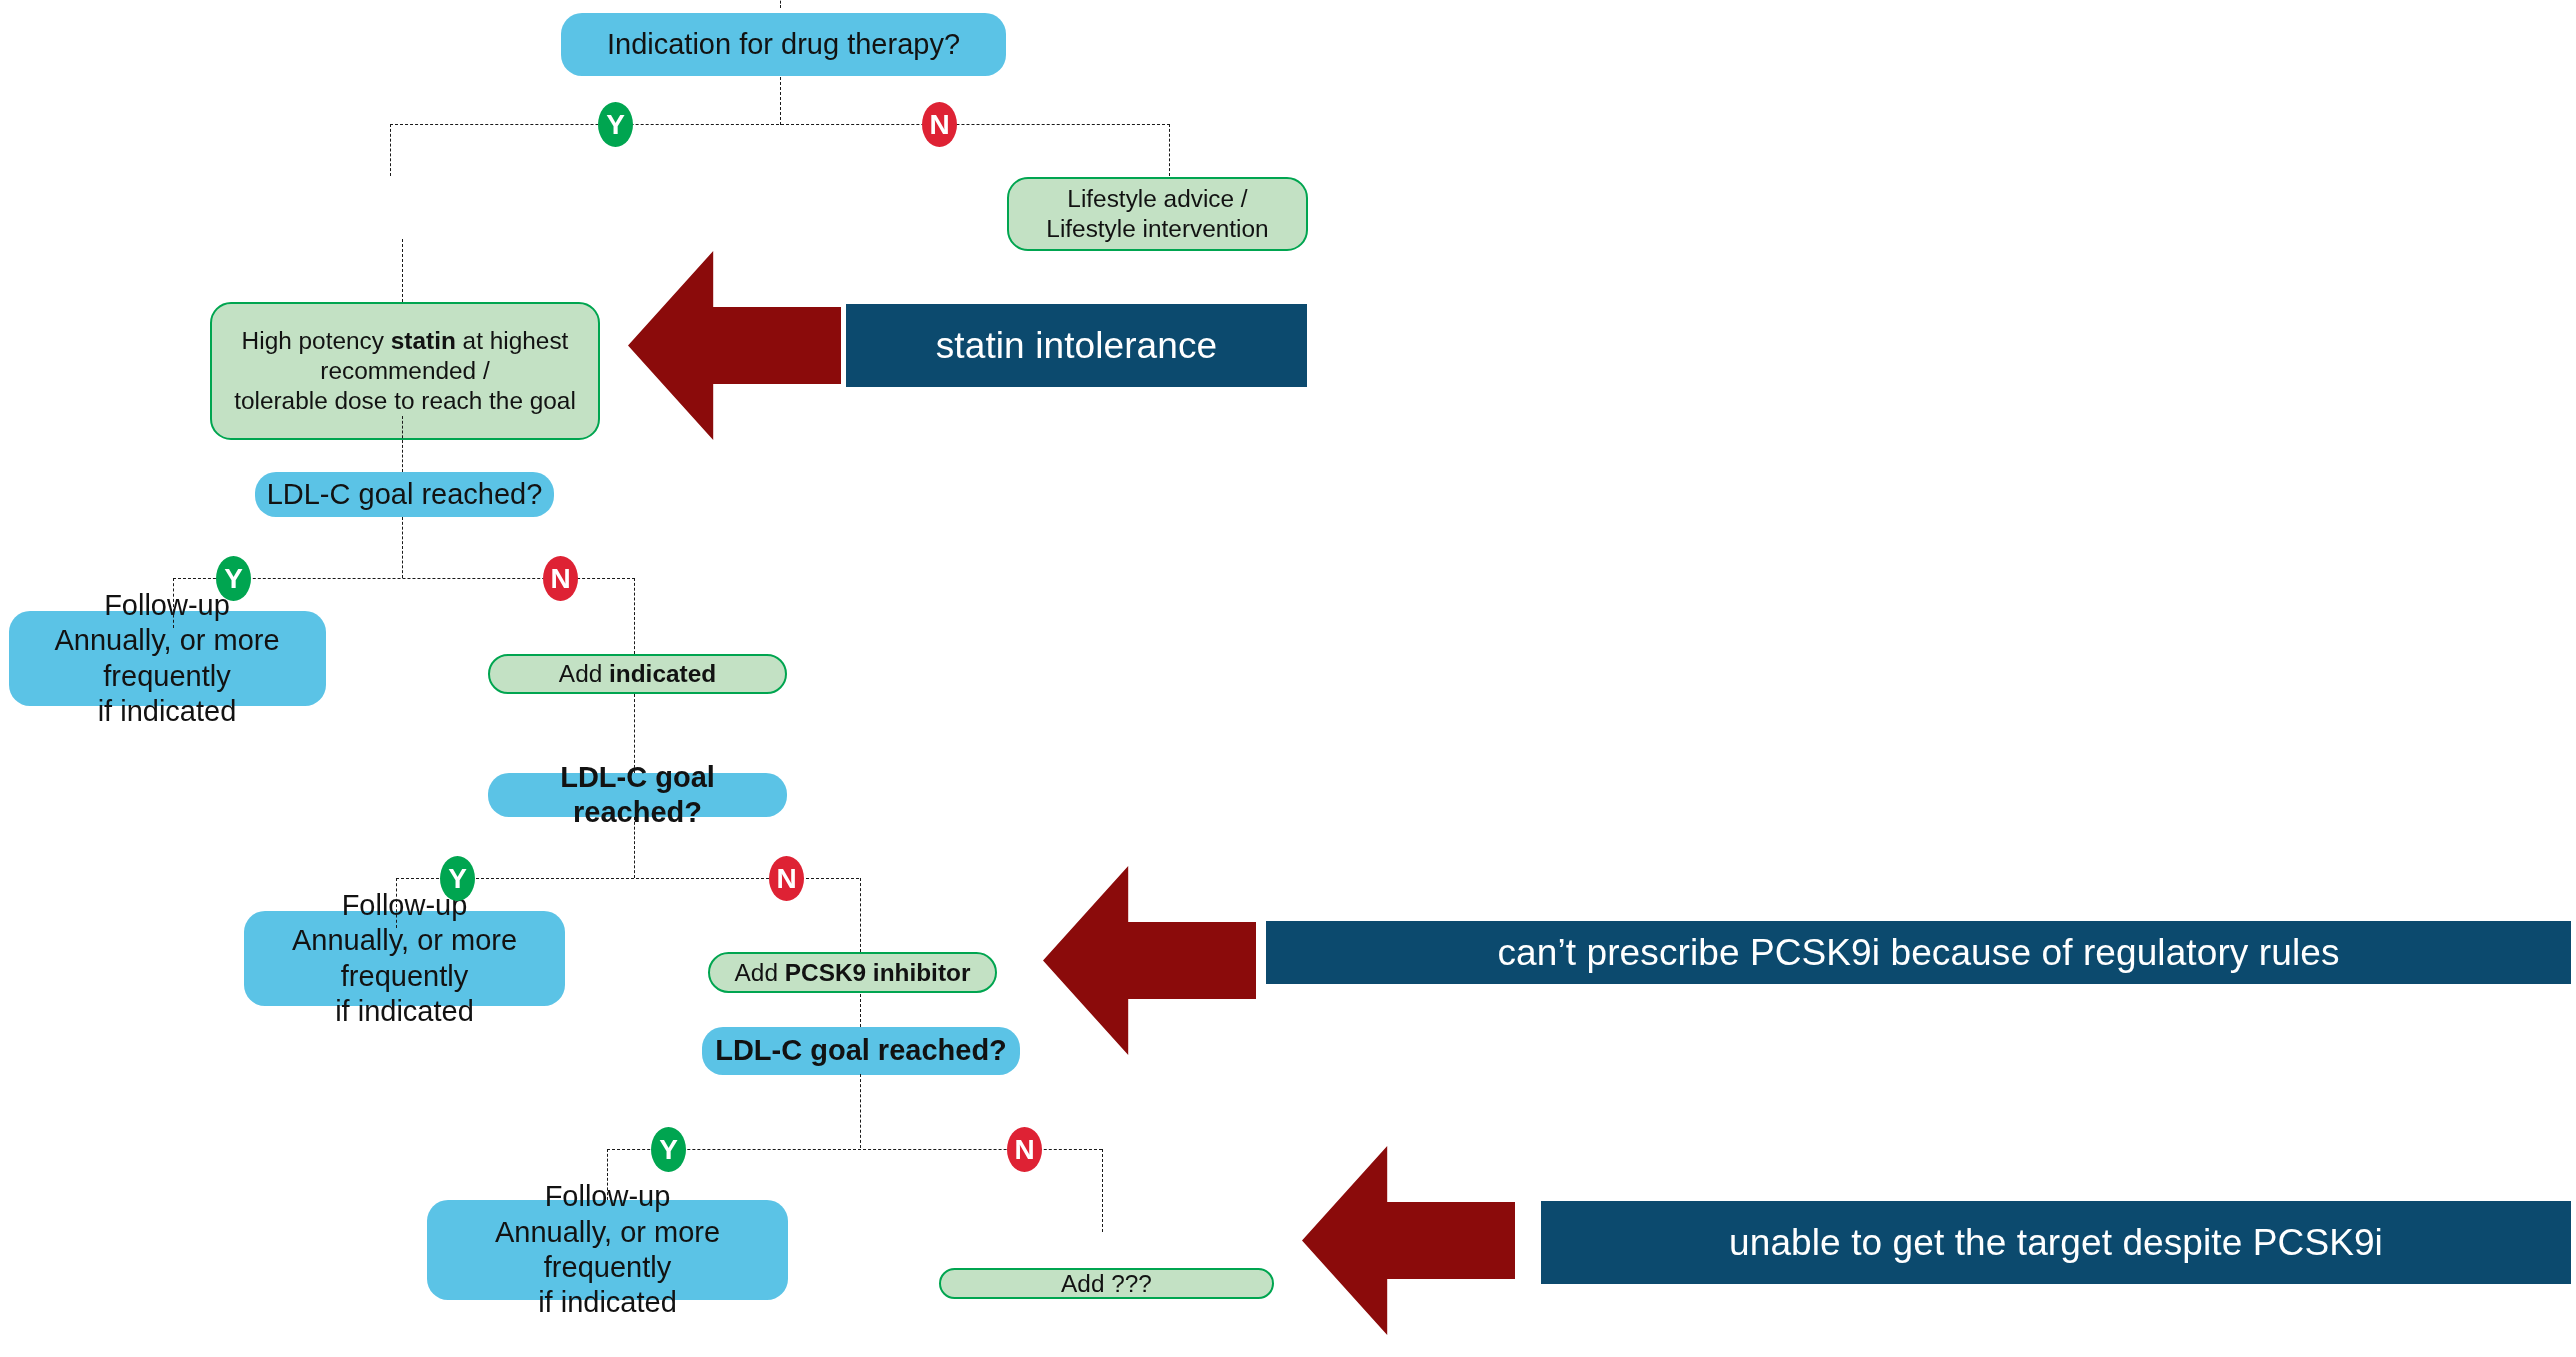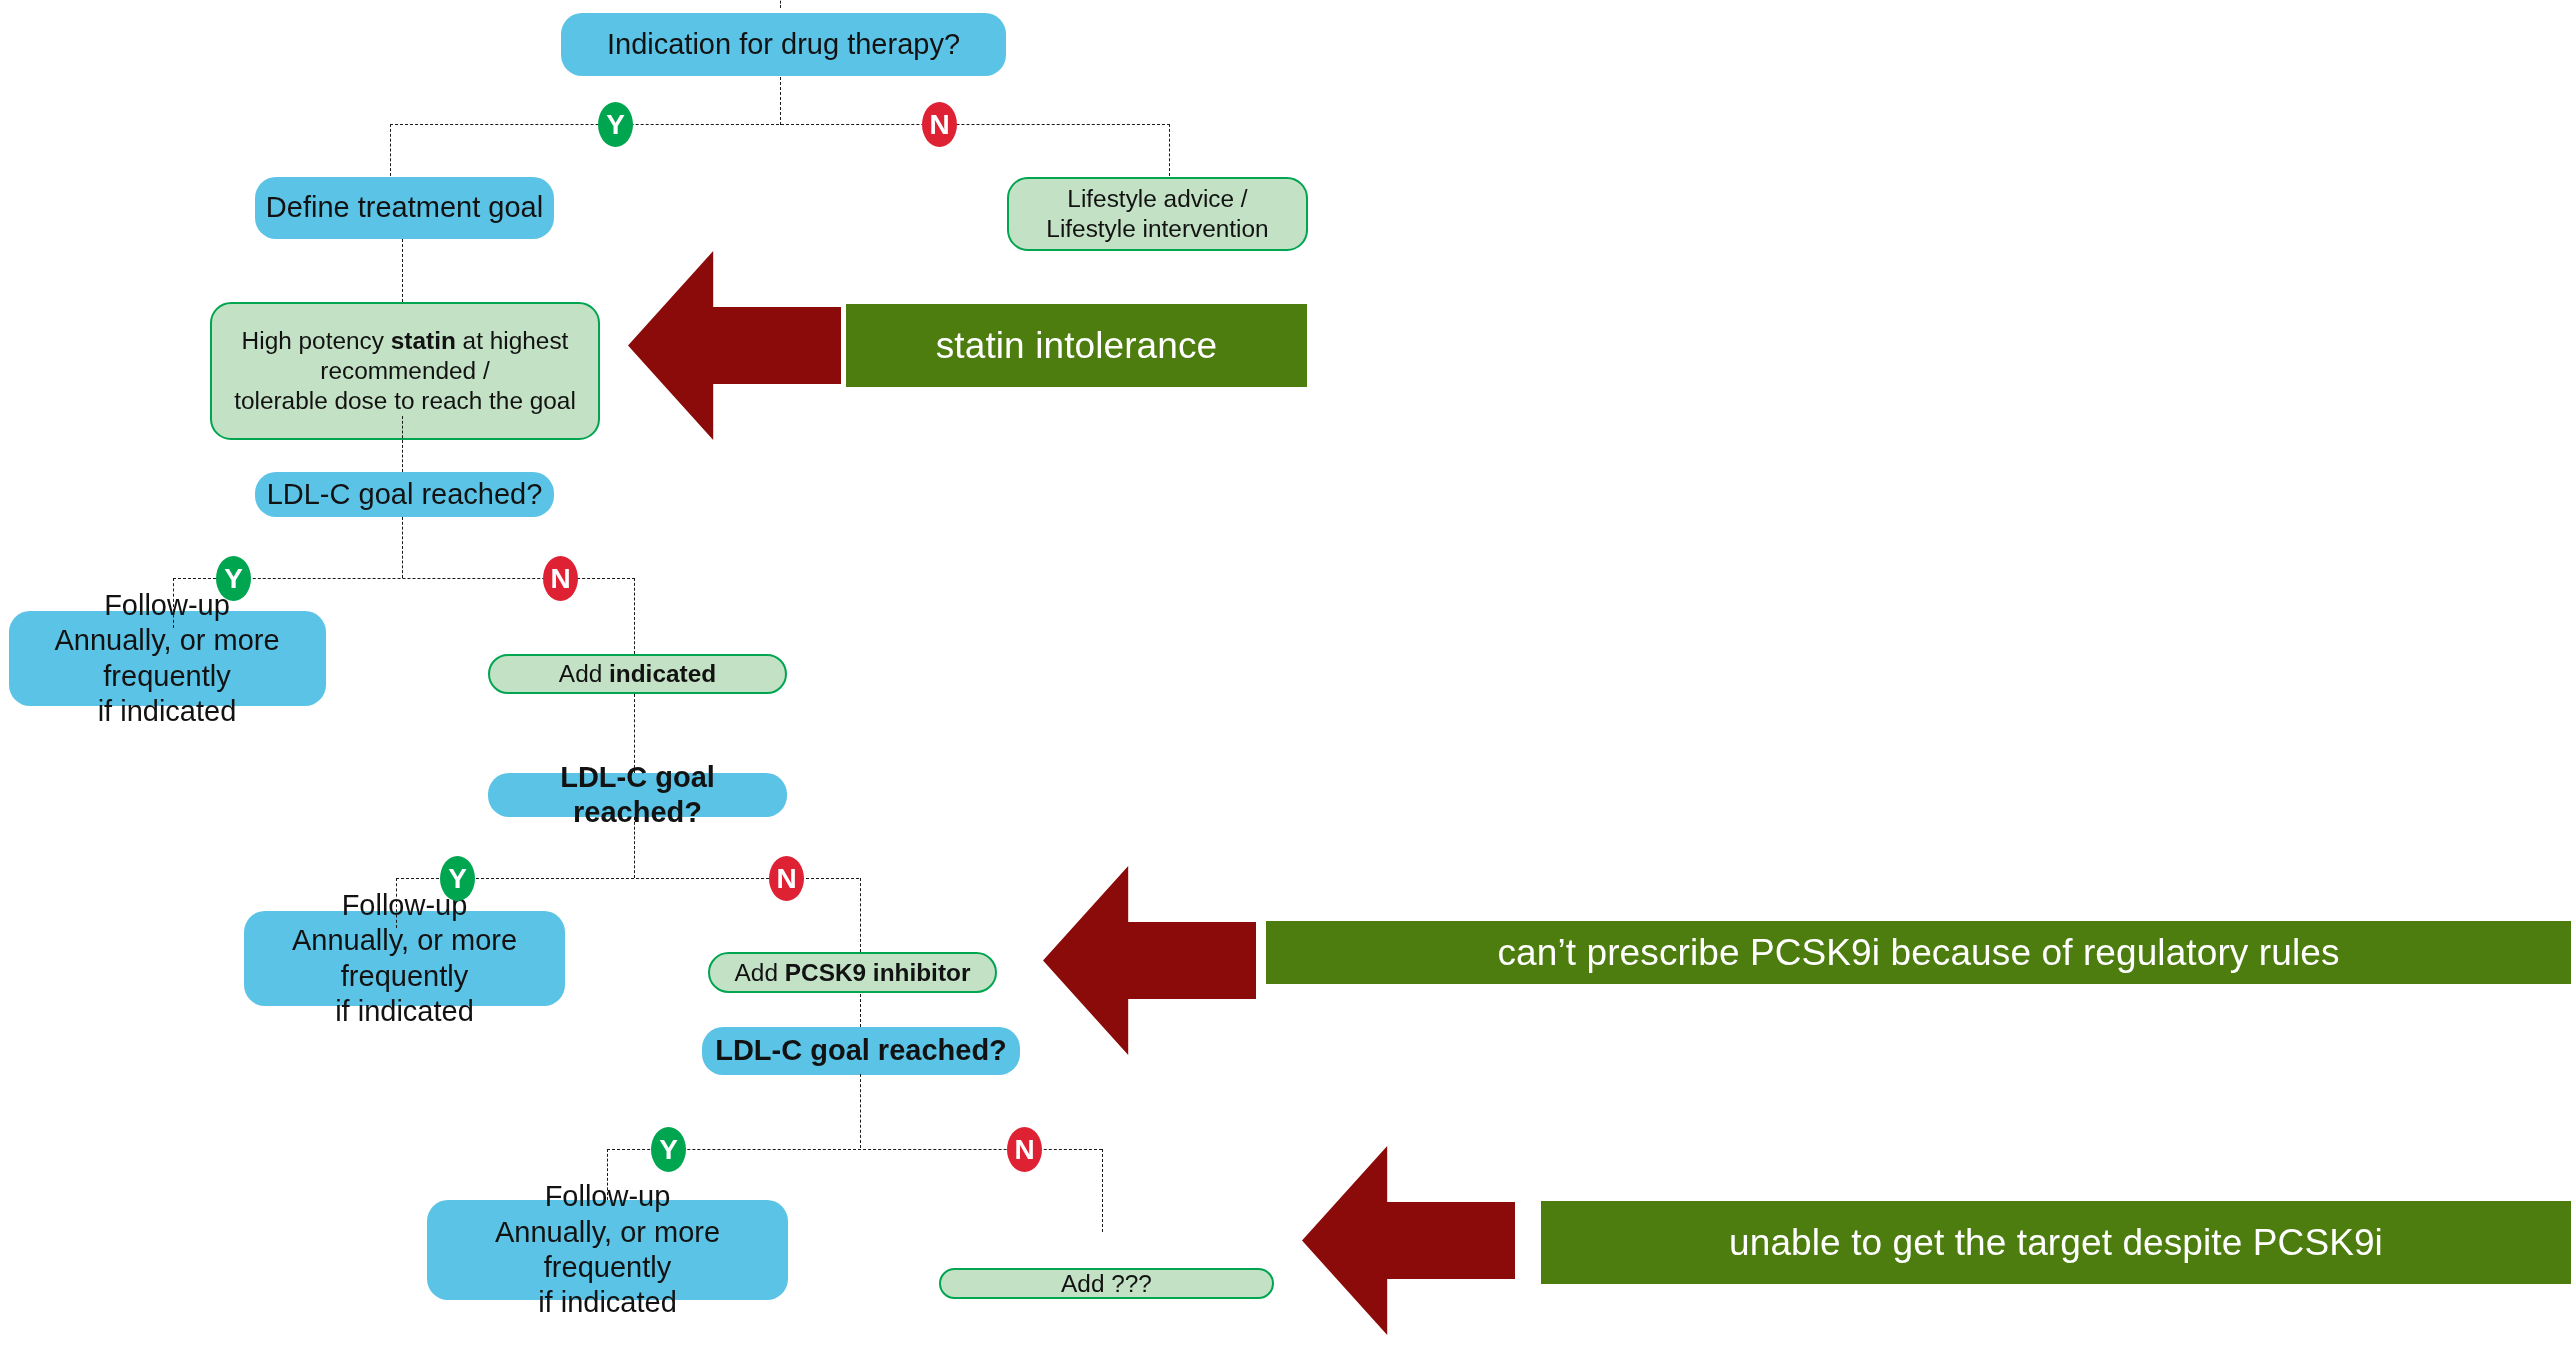--- a/index.html
+++ b/index.html
@@ -60,21 +60,21 @@
   .hline{
     position:absolute;
     border-top:1.8px dashed #1a1a1a;
     height:0;
     z-index:1;
   }
 
   
   .callout-box{
     position:absolute;
-    background:#4d7c0f;
+    background:#0c4a6e;
     color:#ffffff;
     display:flex;align-items:center;justify-content:center;
     font-size:37px;
     letter-spacing:0.1px;
     padding:0 13.4px;
     box-sizing:border-box;
     z-index:4;
   }
   .callout-arrow{
     position:absolute;
@@ -114,21 +114,20 @@
 
   <div class="hline" style="left:607px;top:1149px;width:495px;"></div>
   <div class="vline" style="left:607px;top:1149px;height:51px;"></div>
   <div class="vline" style="left:1102px;top:1149px;height:83px;"></div>
 
   <div class="node blue" style="left:561px;top:13.4px;width:445px;height:63px;">Indication for drug therapy?</div>
 
   <div class="node green" style="left:1007px;top:177px;width:301px;height:74px;">Lifestyle advice /
 Lifestyle intervention</div>
 
-  <div class="node blue" style="left:255px;top:177px;width:299px;height:62px;">Define treatment goal</div>
 
   <div class="node green" style="left:210px;top:302px;width:390px;height:138px;">
     <span><span>High potency </span><span class="b">statin</span><span> at highest
 recommended /
 tolerable dose to reach the goal</span></span>
   </div>
 
   <div class="node blue" style="left:255px;top:472px;width:299px;height:45px;">LDL-C goal reached?</div>
 
   <div class="node blue" style="left:8.5px;top:611px;width:317px;height:95px;">Follow-up

